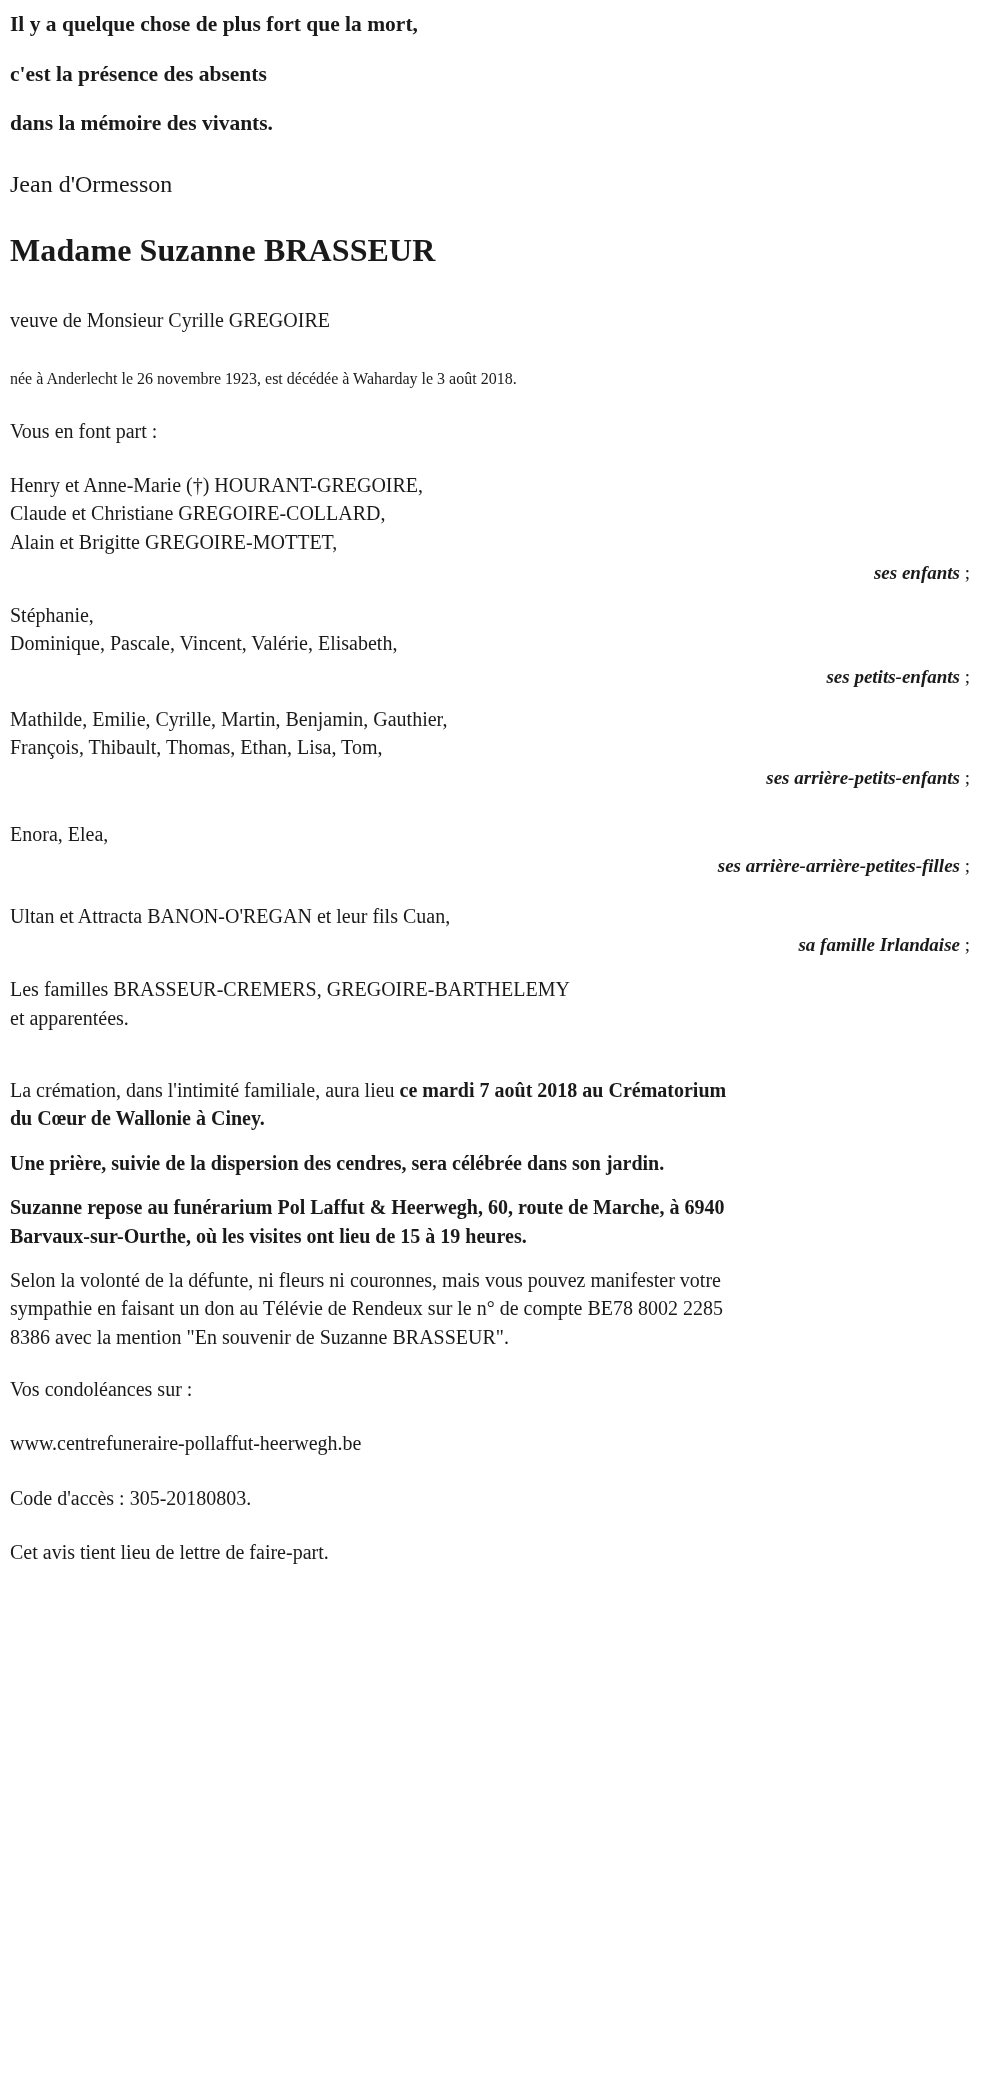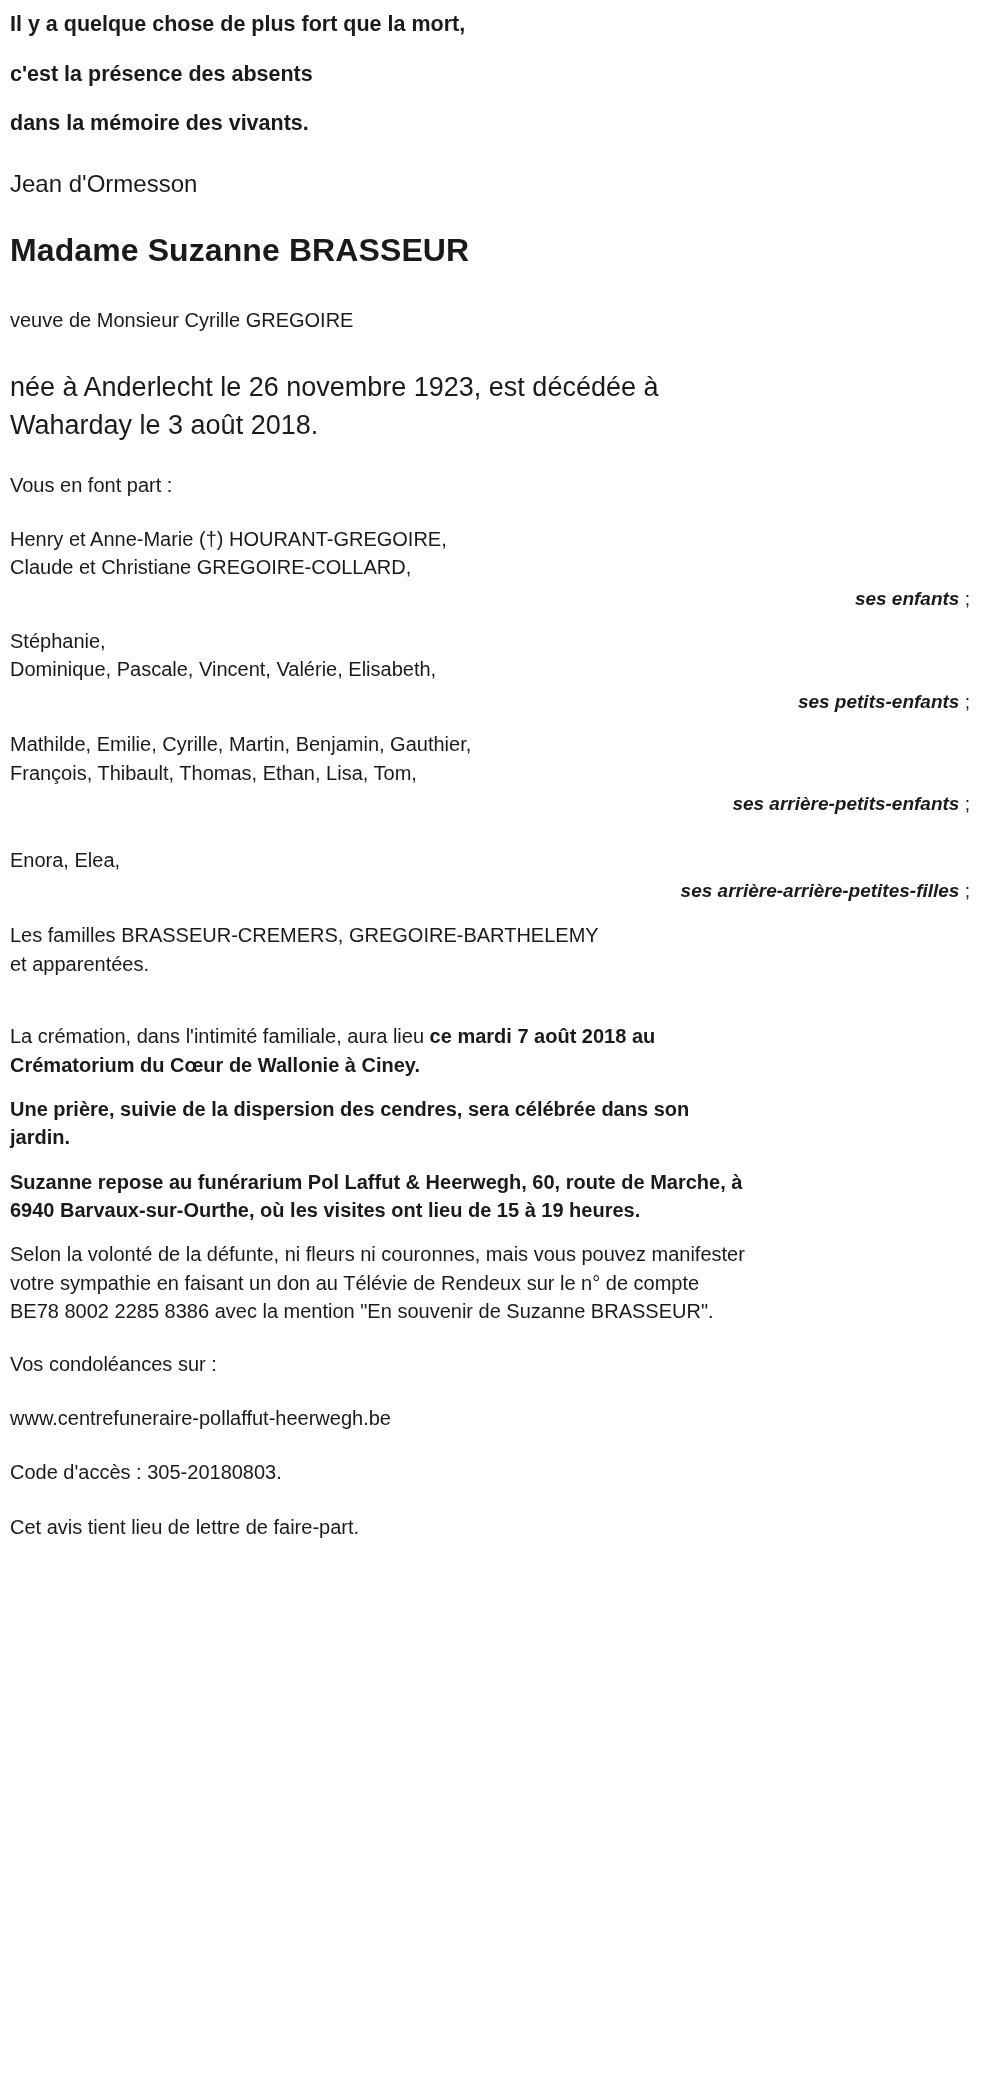--- a/index.html
+++ b/index.html
@@ -11,20 +11,21 @@
     width: 1000px;
     min-height: 2098px;
     font-family: "Liberation Sans", sans-serif;
     color: #1a1a1a;
     -webkit-font-smoothing: antialiased;
   }
   .page {
     width: 990px;
     box-sizing: border-box;
     padding: 14px 12px 20px 10px;
+    font-family: Liberation Serif, serif;
   }
 
   
   .epigraph {
     font-weight: bold;
     font-size: 21.5px;
     line-height: 1.0;
     margin: 0;
   }
   .epigraph .eline {
@@ -49,21 +50,21 @@
     letter-spacing: .1px;
   }
 
   .spouse-line {
     font-size: 20px;
     line-height: 1.0;
     margin: 43px 0 0 0;
   }
 
   .birth-death {
-    font-size: 27px;
+    font-size: 16px;
     line-height: 1.42;
     margin: 38px 0 0 0;
     max-width: 700px;
   }
 
   .announce-lead {
     font-size: 20px;
     line-height: 1.0;
     margin: 30px 0 0 0;
   }
@@ -162,20 +163,21 @@
   <div class="birth-death">née à Anderlecht le 26 novembre 1923, est décédée à Waharday le 3 août 2018.</div>
 
   <div class="announce-lead">Vous en font part :</div>
 
   <div class="family">
 
     <div class="family-group group-enfants">
       <div class="names">
         <span class="nline">Henry et Anne-Marie (†) HOURANT-GREGOIRE,</span>
         <span class="nline">Claude et Christiane GREGOIRE-COLLARD,</span>
+        <span class="nline">Alain et Brigitte GREGOIRE-MOTTET,</span>
       </div>
       <div class="role"><span>ses enfants</span> <span class="sep">;</span></div>
     </div>
 
     <div class="family-group group-petits">
       <div class="names">
         <span class="nline">Stéphanie,</span>
         <span class="nline">Dominique, Pascale, Vincent, Valérie, Elisabeth,</span>
       </div>
       <div class="role"><span>ses petits-enfants</span> <span class="sep">;</span></div>
@@ -189,20 +191,26 @@
       <div class="role"><span>ses arrière-petits-enfants</span> <span class="sep">;</span></div>
     </div>
 
     <div class="family-group group-arriere2">
       <div class="names">
         <span class="nline">Enora, Elea,</span>
       </div>
       <div class="role"><span>ses arrière-arrière-petites-filles</span> <span class="sep">;</span></div>
     </div>
 
+    <div class="family-group group-irlandaise">
+      <div class="names">
+        <span class="nline">Ultan et Attracta BANON-O'REGAN et leur fils Cuan,</span>
+      </div>
+      <div class="role"><span>sa famille Irlandaise</span> <span class="sep">;</span></div>
+    </div>
 
     <div class="other-families">
       <span class="nline">Les familles BRASSEUR-CREMERS, GREGOIRE-BARTHELEMY</span>
       <span class="nline">et apparentées.</span>
     </div>
 
   </div>
 
   <div class="ceremony">
 

